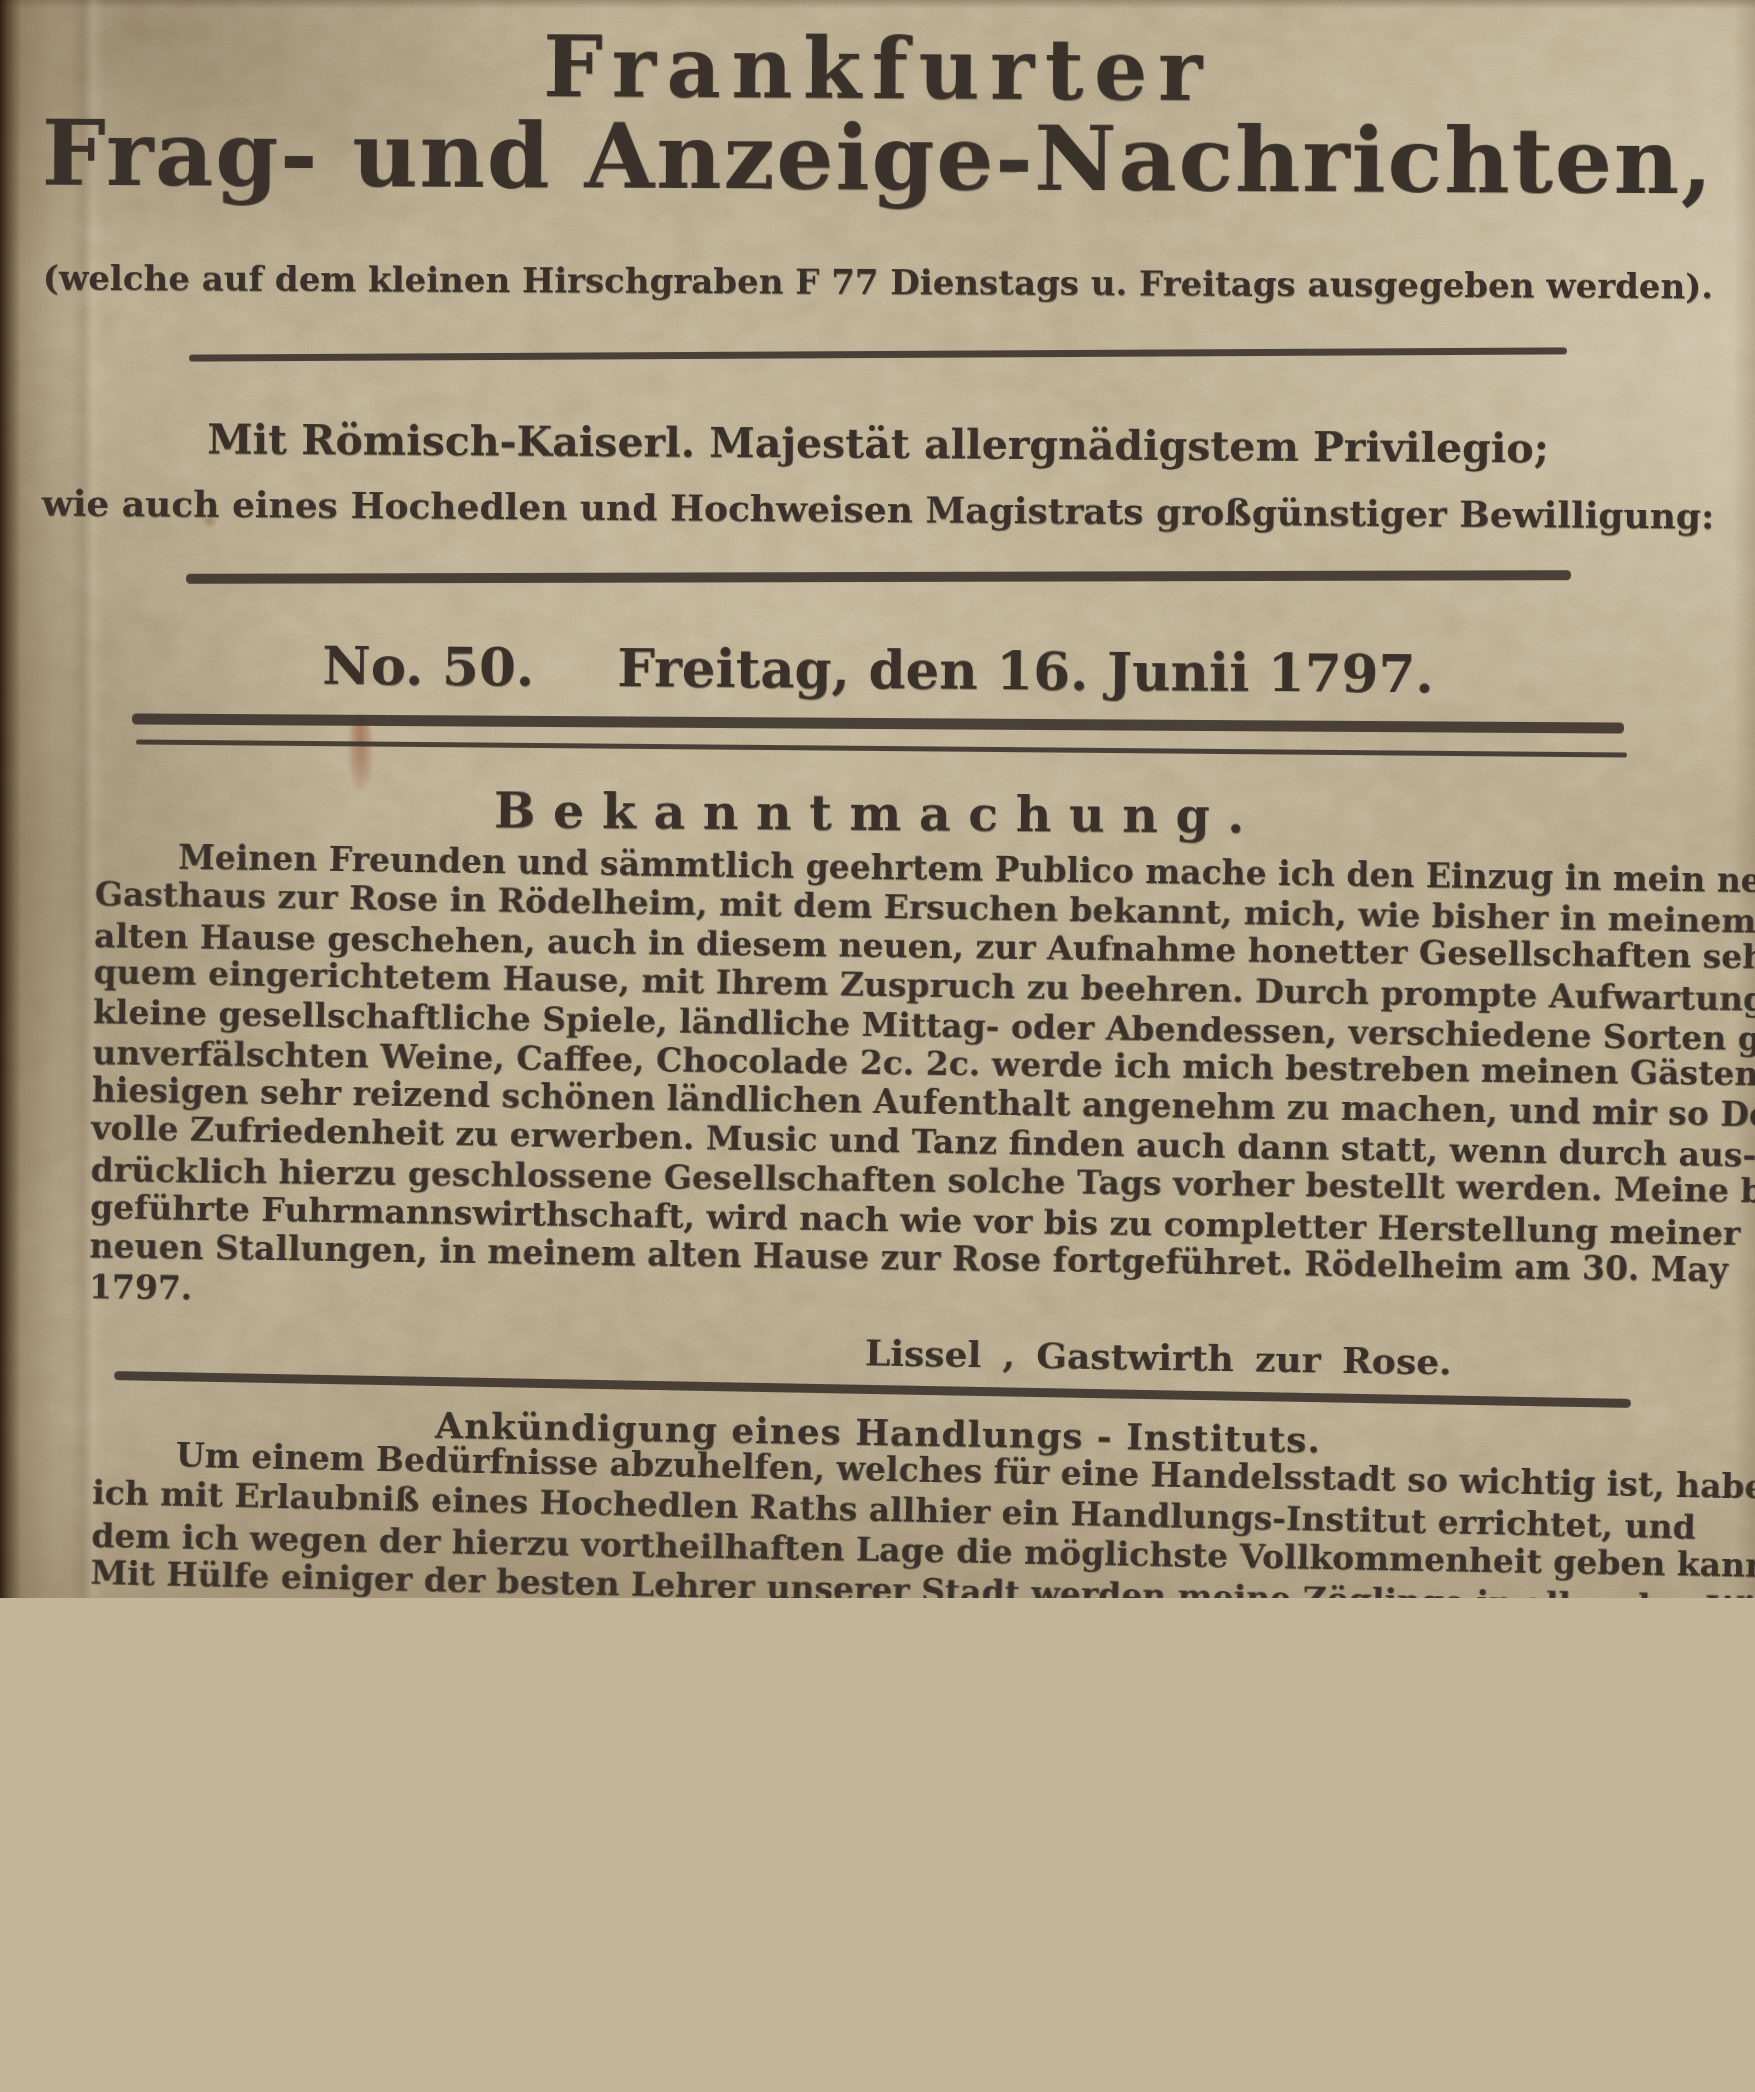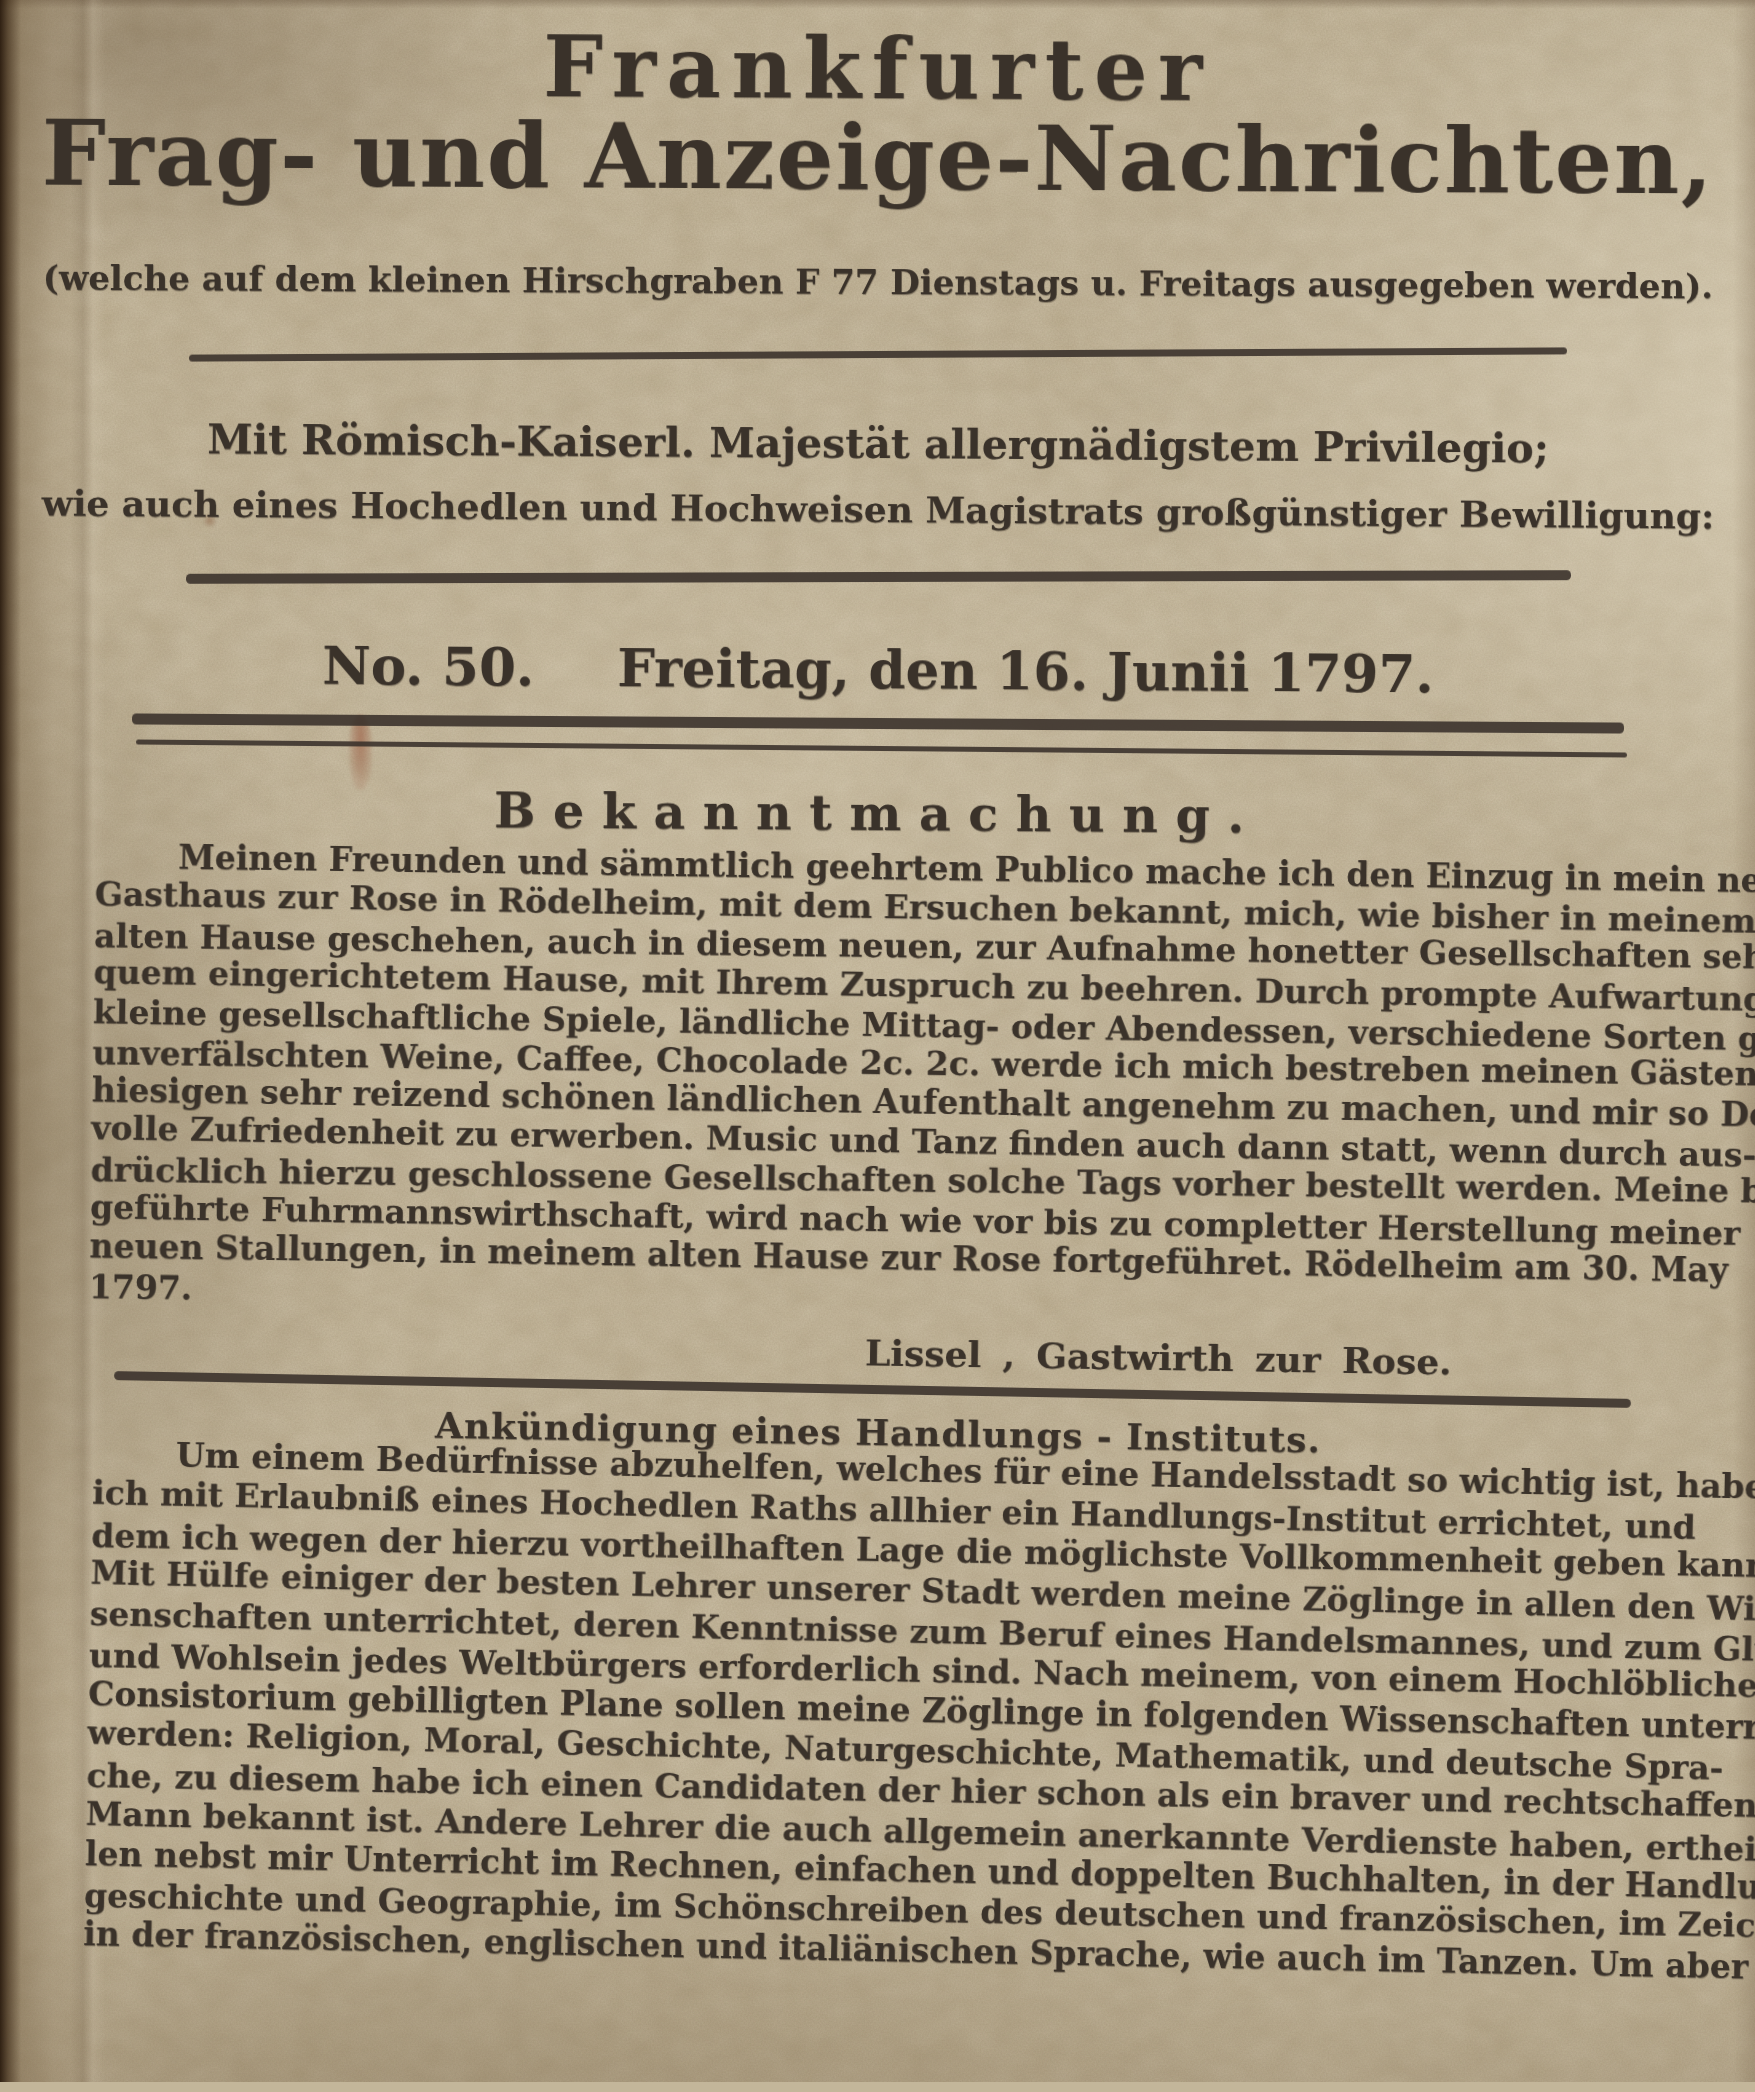--- a/index.html
+++ b/index.html
@@ -1,18 +1,18 @@
 <!DOCTYPE html>
 <html style="font-size:14px"><head>
 <meta charset="utf-8">
 <style>
   html,body{margin:0;padding:0;}
   body{width:1756px;height:2093px;overflow:hidden;background:#c3b69a;
        font-family:"DejaVu Serif", serif;}
-  .page{position:relative;width:1756px;height:2082px;overflow:hidden;}
+  .page{position:relative;width:1756px;height:1598px;overflow:hidden;}
   .grain{position:absolute;left:0;top:0;z-index:1;}
   .shade{position:absolute;inset:0;z-index:2;pointer-events:none;background:
     linear-gradient(90deg, rgba(41,26,13,0.95) 0px, rgba(74,55,34,0.8) 8px, rgba(116,95,66,0.4) 21px, rgba(140,120,92,0.2) 53px, rgba(0,0,0,0) 105px),
     linear-gradient(90deg, transparent 70px, rgba(80,60,40,0.14) 83px, rgba(235,225,205,0.16) 93px, transparent 105px),
     linear-gradient(270deg, rgba(120,100,75,0.3) 0px, transparent 23px),
     linear-gradient(180deg, rgba(90,70,50,0.35) 0px, transparent 8.8px),
     linear-gradient(0deg, rgba(120,100,70,0.18) 0px, transparent 176px),
     radial-gradient(ellipse 614px 369px at 8% 2%, rgba(80,60,38,0.30), transparent 70%),
     radial-gradient(ellipse 1141px 790px at 105% 20%, rgba(255,248,228,0.34), transparent 65%),
     radial-gradient(ellipse 966px 702px at 45% 38%, rgba(255,246,224,0.14), transparent 70%),

